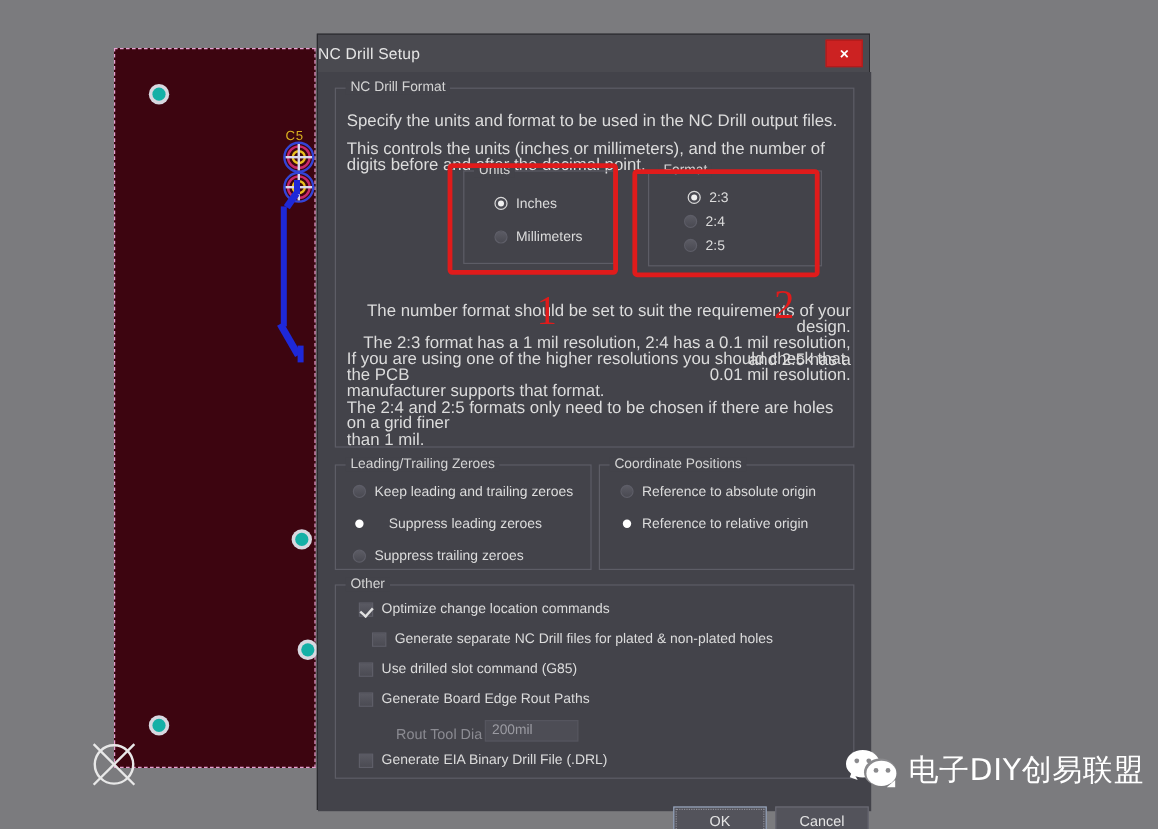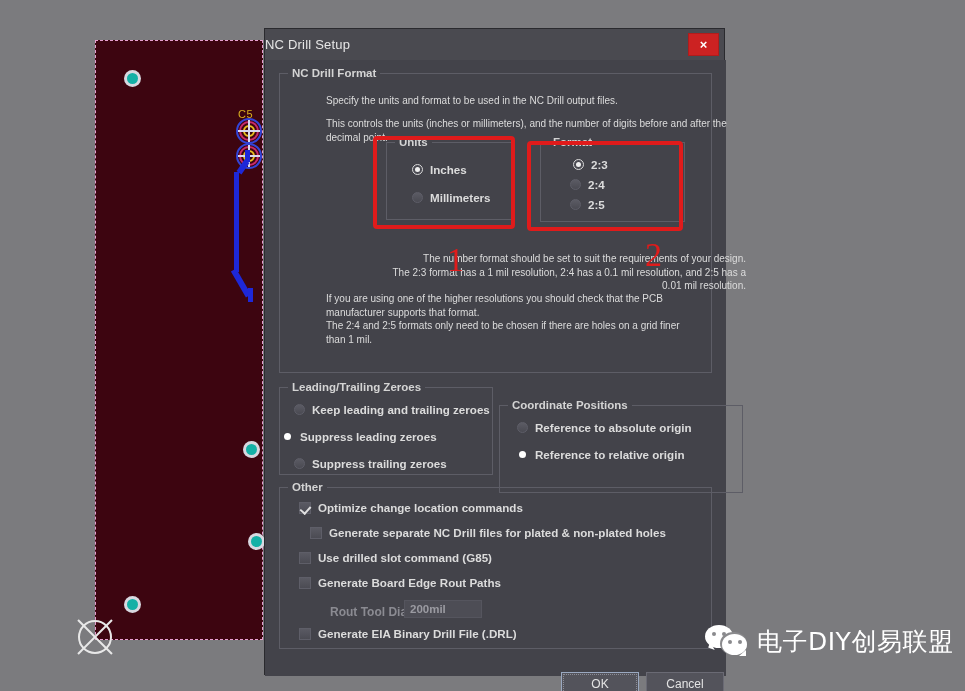--- a/index.html
+++ b/index.html
@@ -152,39 +152,37 @@
     left: 0; top: 31px;
     width: 461px;
     height: 616px;
     background: #43434a;
   }
 
   .group {
     position: absolute;
     border: 1px solid #5d5d66;
     box-sizing: border-box;
-    font-weight: bold;
   }
   .group > .legend {
     position: absolute;
     top: -7px; left: 8px;
     background: #43434a;
     padding: 0 4px;
     font-size: 11.5px;
     color: #d4d4d4;
     white-space: nowrap;
   }
 
   .para {
     position: absolute;
     color: #dcdcdc;
-    font-size: 10px;
+    font-size: 14px;
     line-height: 13.5px;
     white-space: pre-line;
-    margin-left: 37px;
   }
 
   
   .opt {
     position: absolute;
     display: flex;
     align-items: center;
     cursor: pointer;
     font-size: 11.6px;
     color: #dcdcdc;
@@ -438,31 +436,31 @@
 manufacturer supports that format.
 The 2:4 and 2:5 formats only need to be chosen if there are holes on a grid finer
 than 1 mil.</div>
 
     <div class="group" style="left:14px; top:327px; width:214px; height:88px;">
       <div class="legend">Leading/Trailing Zeroes</div>
       <div class="opt" style="left:14px; top:15px;">
         <span class="rb"></span>
         <span>Keep leading and trailing zeroes</span>
       </div>
-      <div class="opt checked plain-dot" style="left:2px; top:42px;">
+      <div class="opt checked plain-dot" style="left:14px; top:42px;gap:12px;">
         <span class="rb"></span>
         <span>Suppress leading zeroes</span>
       </div>
       <div class="opt" style="left:14px; top:69px;">
         <span class="rb"></span>
         <span>Suppress trailing zeroes</span>
       </div>
     </div>
 
-    <div class="group" style="left:234px; top:327px; width:244px; height:88px;margin-top:18px;">
+    <div class="group" style="left:234px; top:327px; width:213px; height:88px;">
       <div class="legend">Coordinate Positions</div>
       <div class="opt" style="left:17px; top:15px;">
         <span class="rb"></span>
         <span>Reference to absolute origin</span>
       </div>
       <div class="opt checked plain-dot" style="left:17px; top:42px;">
         <span class="rb"></span>
         <span>Reference to relative origin</span>
       </div>
     </div>

